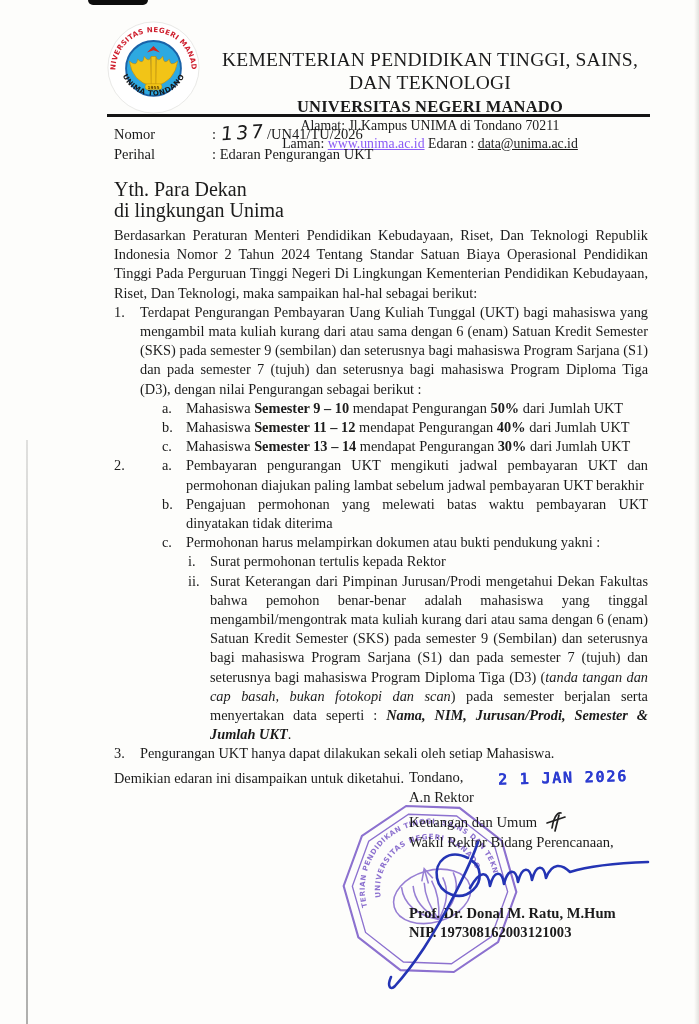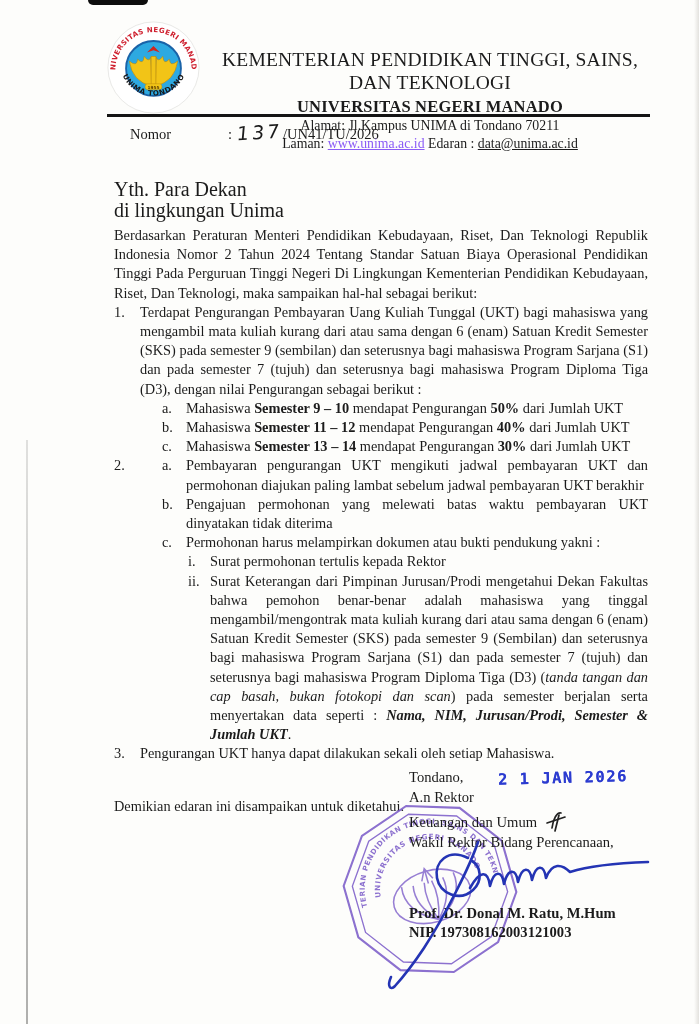--- a/index.html
+++ b/index.html
@@ -23,37 +23,37 @@
   .head-addr{font-size:13.8px;margin-top:2px;}
   .head-web{font-size:13.8px;margin-top:1px;}
   .head-web a{text-decoration:underline;}
   .link-blue{color:#8b5cf6;}
   .link-dark{color:#1b1b1b;}
   .rule{position:absolute;left:107px;top:114px;width:543px;height:3px;background:#141414;}
 
   
   .meta{position:absolute;left:114px;top:124px;font-size:14.5px;line-height:20px;}
   .meta-row{display:flex;}
-  .meta-label{width:98px;flex:none;margin-left:16px;}
+  .meta-label{width:98px;flex:none;}
   .handwritten{display:inline-block;font-family:"DejaVu Sans",sans-serif;font-size:19px;
     transform:skewX(-8deg) rotate(-3deg);letter-spacing:3px;line-height:14px;margin:0 1px;}
 
   .recipient{position:absolute;left:114px;top:179px;font-size:20px;line-height:20.5px;}
 
   
   .bodytext{position:absolute;left:114px;top:226px;width:534px;font-size:14.35px;line-height:19.2px;}
   .para{text-align:justify;}
   .li{display:flex;}
   .num{flex:none;width:26px;}
   .itext{flex:1;text-align:justify;}
   .sub{margin-left:22px;}
   .num2{flex:none;width:24px;}
   .roman{margin-left:2px;}
   .num3{flex:none;width:22px;}
-  .closing{margin-top:33px;}
+  .closing{margin-top:5px;}
   .b{font-weight:bold;margin-top:12px;}
   .i{font-style:italic;}
   .bi{font-weight:bold;font-style:italic;}
 
   
   .sigblock{position:absolute;left:409px;top:768px;width:268px;font-size:14.6px;line-height:19.6px;z-index:3;}
   .sig-name{font-weight:bold;}
   .sig-nip{font-weight:bold;}
   .sig-gap{height:51px;}
   .date-stamp{position:absolute;left:498px;top:769px;z-index:4;
@@ -105,20 +105,24 @@
     <div class="head-web"><span>Laman: </span><a href="#" class="link-blue">www.unima.ac.id</a><span> Edaran : </span><a href="#" class="link-dark">data@unima.ac.id</a></div>
   </div>
 
   <div class="rule"></div>
 
   <div class="meta">
     <div class="meta-row">
       <span class="meta-label">Nomor</span>
       <span><span>:</span> <span class="handwritten">137</span><span>/UN41/TU/2026</span></span>
     </div>
+    <div class="meta-row">
+      <span class="meta-label">Perihal</span>
+      <span><span>:</span> <span>Edaran Pengurangan UKT</span></span>
+    </div>
   </div>
 
   <div class="recipient">
     <div>Yth. Para Dekan</div>
     <div>di lingkungan Unima</div>
   </div>
 
   <div class="bodytext">
     <div class="para">Berdasarkan Peraturan Menteri Pendidikan Kebudayaan, Riset, Dan Teknologi Republik Indonesia Nomor 2 Tahun 2024 Tentang Standar Satuan Biaya Operasional Pendidikan Tinggi Pada Perguruan Tinggi Negeri Di Lingkungan Kementerian Pendidikan Kebudayaan, Riset, Dan Teknologi, maka sampaikan hal-hal sebagai berikut:</div>
 

